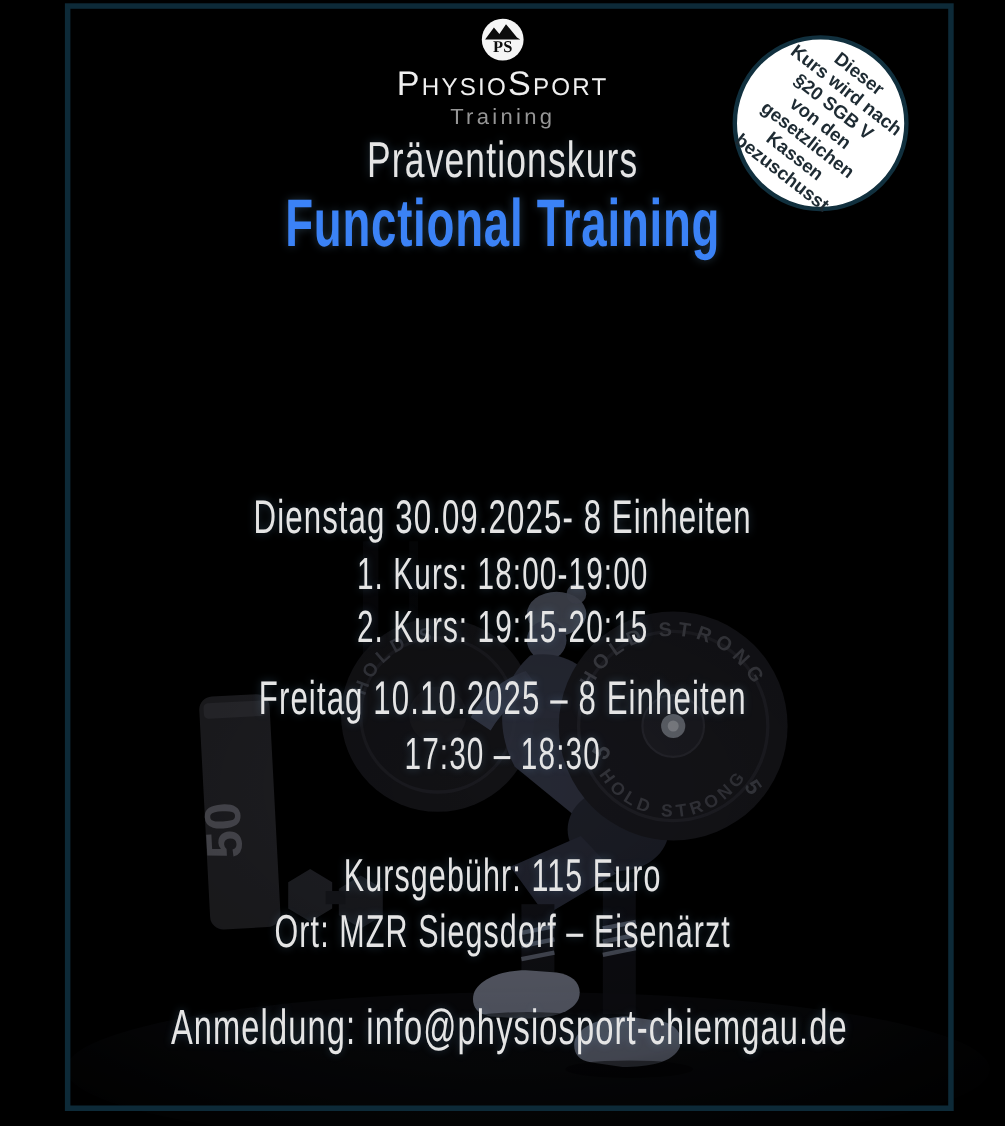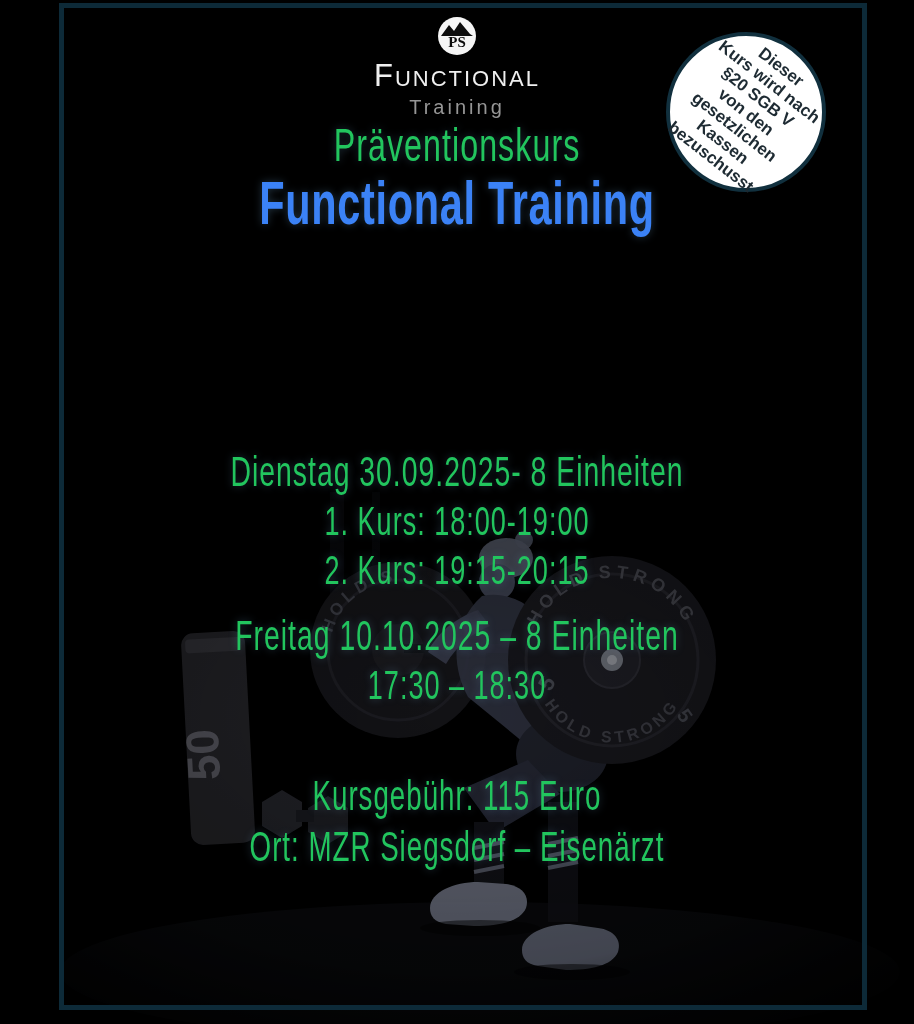--- a/index.html
+++ b/index.html
@@ -7,21 +7,21 @@
   .poster{position:relative;width:914px;height:1024px;background:#000;}
 
   
   .frame{position:absolute;left:59px;top:3px;width:808px;height:1007px;
          border:5px solid #0d2a38;box-sizing:border-box;pointer-events:none;z-index:3;}
 
   
   .photo{position:absolute;left:0;top:492px;width:914px;height:532px;z-index:1;}
 
   
-  .txtblock{position:absolute;left:0;right:0;text-align:center;z-index:4;color:#22c55e;}
+  .txtblock{position:absolute;left:0;right:0;text-align:center;z-index:4;color:#e5e5e5;}
   .line{display:block;white-space:nowrap;transform:scaleX(.66);letter-spacing:1.5px;
         text-shadow:0 0 10px rgba(125,190,240,.28);}
 
   
   .logo{position:absolute;left:0;right:0;top:16px;text-align:center;z-index:4;}
   .logo-icon{display:block;margin:0 auto 2px auto;width:40px;height:40px;}
   .brand-name{font-variant:small-caps;font-size:31px;letter-spacing:2px;color:#efefef;
               font-family:"Liberation Sans",sans-serif;}
   .brand-region{font-size:20px;letter-spacing:3px;color:#969696;margin-top:2px;}
 
@@ -137,21 +137,21 @@
   </svg>
 
   <div class="frame"></div>
 
   <div class="logo">
     <svg class="logo-icon" viewBox="0 0 40 40">
       <circle cx="20" cy="20" r="19" fill="#f5f5f5"></circle>
       <path d="M4,20 L12,9 L17,15 L23,6 L33,18 L36,20 Z" fill="#0c0c0c"></path>
       <text x="20" y="31" text-anchor="middle" font-family="Liberation Serif, serif" font-size="15" font-weight="700" fill="#0c0c0c">PS</text>
     </svg>
-    <div class="brand-name">Functional</div>
+    <div class="brand-name">PhysioSport</div>
     <div class="brand-region">Training</div>
   </div>
 
   <div class="badge">
     <div class="badge-rotor">
       <div>Dieser</div>
       <div>Kurs wird nach</div>
       <div>§20 SGB V</div>
       <div>von den</div>
       <div>gesetzlichen</div>
@@ -177,14 +177,17 @@
   <div class="txtblock sched2">
     <span class="line sched-heading">Freitag 10.10.2025 – 8 Einheiten</span>
     <span class="line sched-line">17:30 – 18:30</span>
   </div>
 
   <div class="txtblock details">
     <span class="line">Kursgebühr: 115 Euro</span>
     <span class="line">Ort: MZR Siegsdorf – Eisenärzt</span>
   </div>
 
+  <div class="txtblock contact">
+    <span class="line">Anmeldung: info@physiosport-chiemgau.de</span>
+  </div>
 
 </div>
 
 </body></html>

